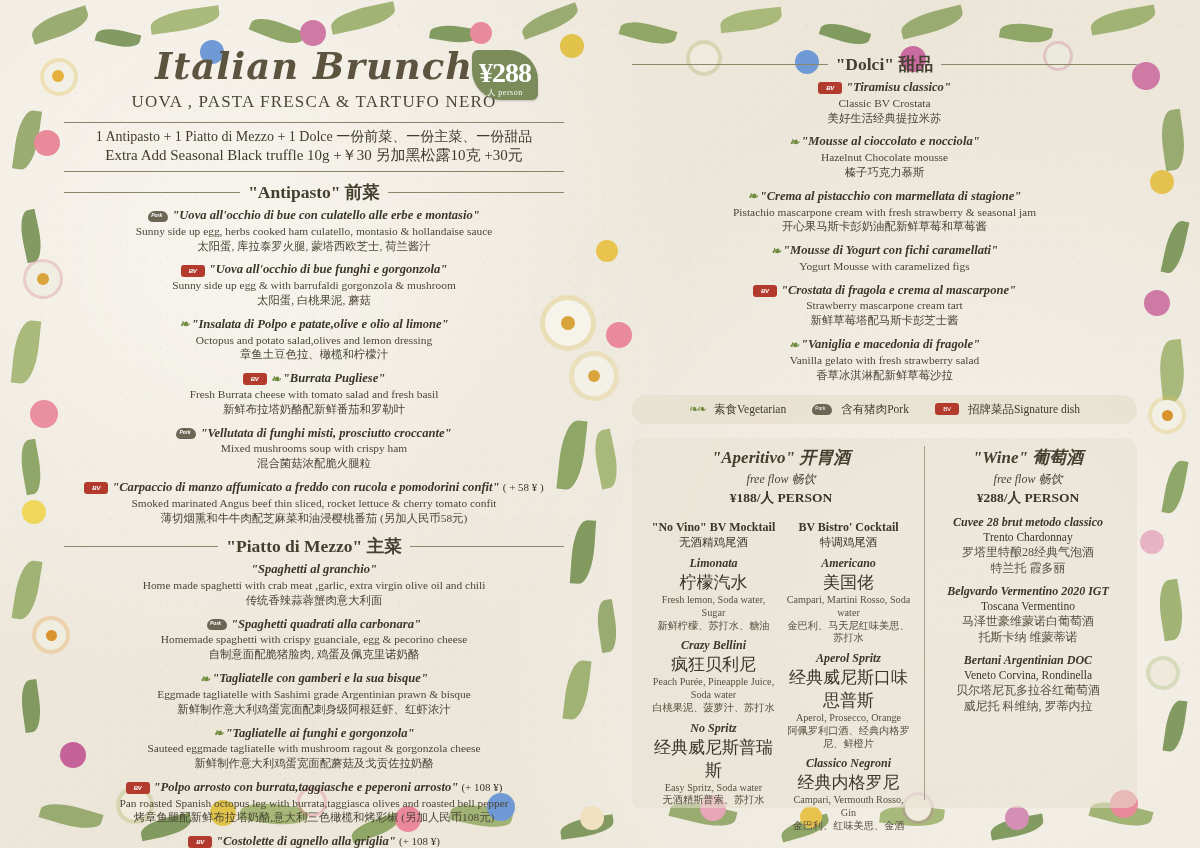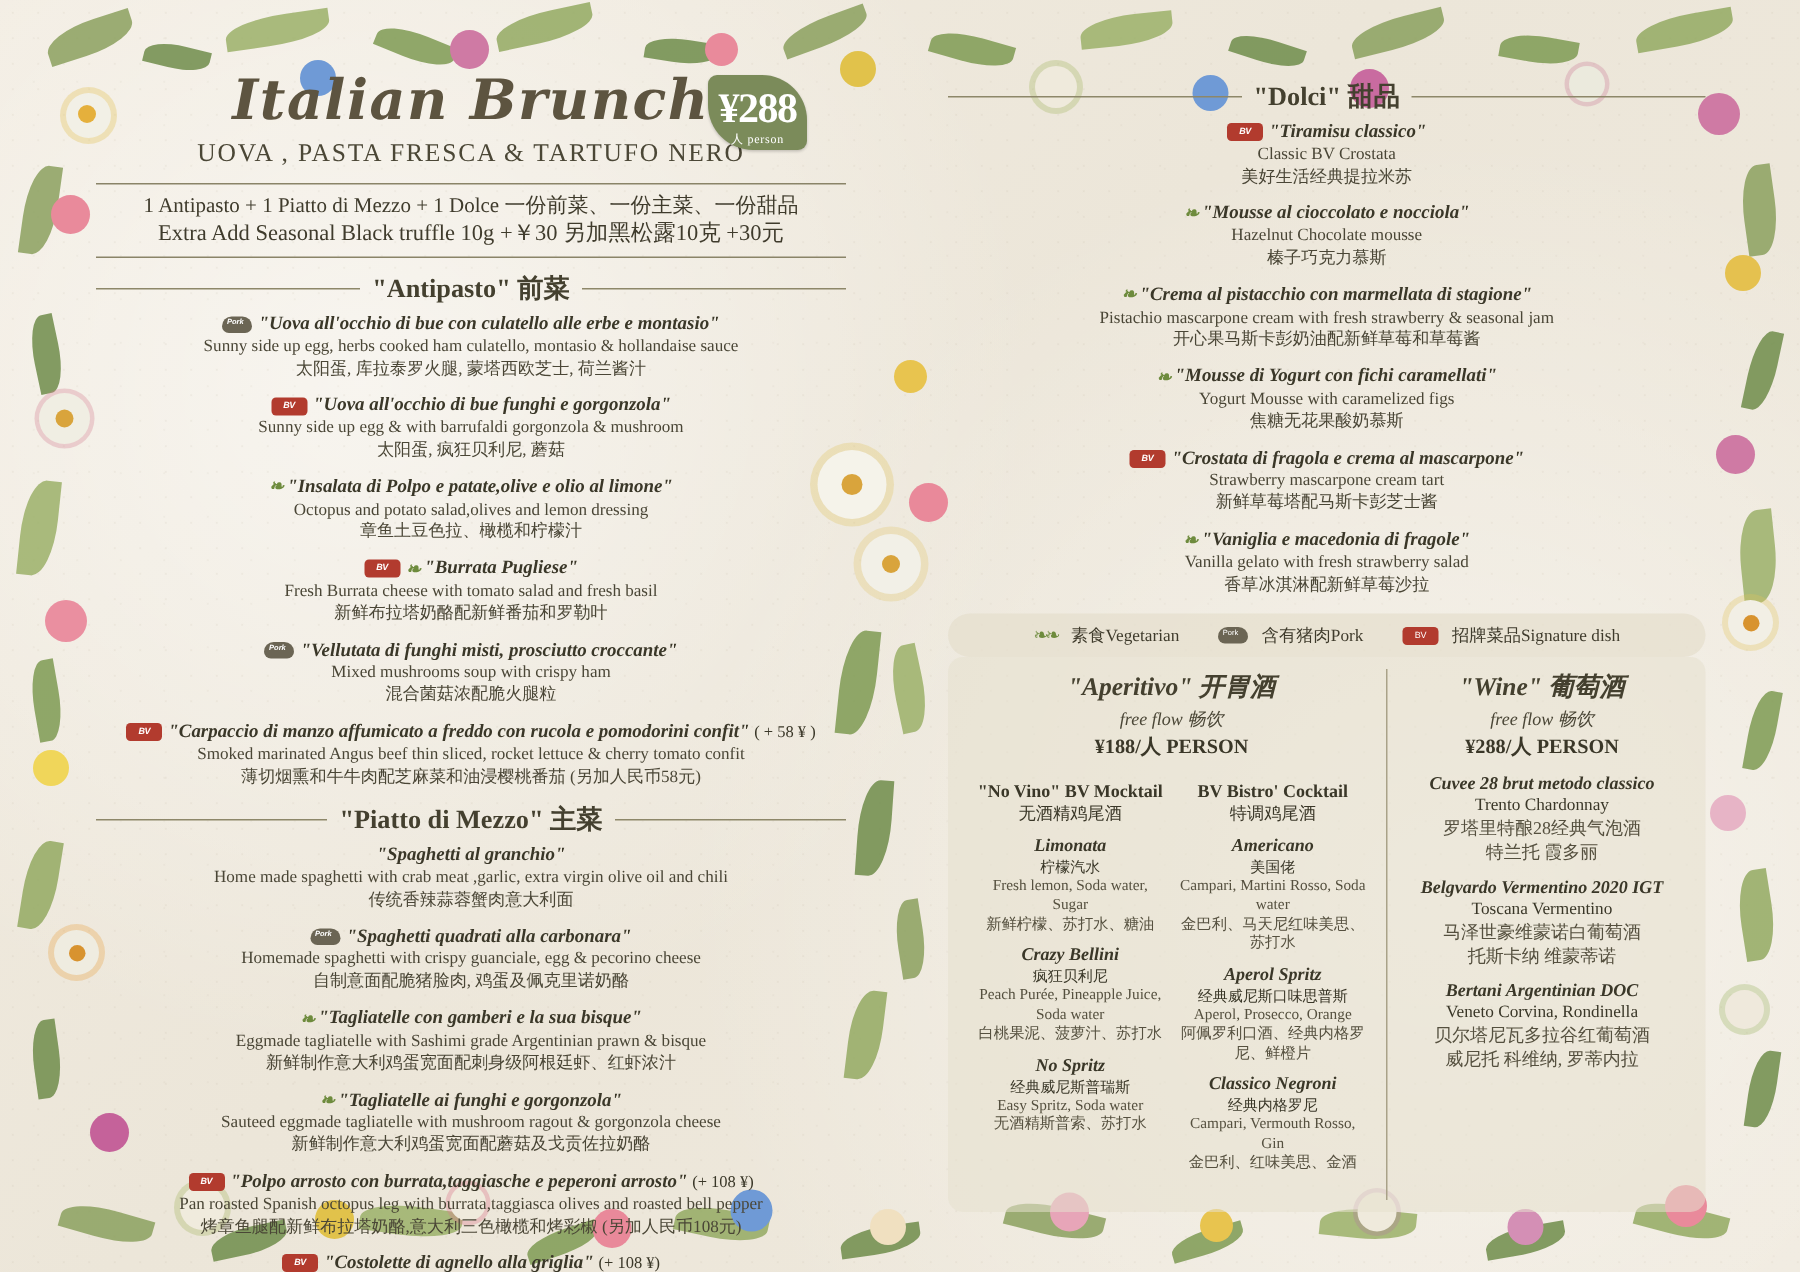--- a/index.html
+++ b/index.html
@@ -115,21 +115,21 @@
     display:flex;
   }
   .dcol{flex:1;padding:0 8px;text-align:center;}
   .dcol.sep{border-right:1px solid #a9a288;}
   .d-title{font-size:17px;font-weight:bold;color:#44402f;font-style:italic;}
   .d-free{font-size:12px;color:#4a4636;font-style:italic;margin-top:2px;}
   .d-price{font-size:13.5px;font-weight:bold;color:#3a3728;margin:1px 0 7px;}
   .d-group{font-size:12px;font-weight:bold;color:#3a3728;margin-top:6px;}
   .d-groupcn{font-size:11.5px;color:#3a3728;}
   .d-name{font-size:12px;font-weight:bold;font-style:italic;color:#3a3728;margin-top:6px;}
-  .d-cn{font-size:10px;color:#3a3728;}
+  .d-cn{font-size:17px;color:#3a3728;}
   .d-desc{font-size:10.2px;color:#55503f;line-height:1.25;}
   .d-two{display:flex;}
   .d-sub{flex:1;padding:0 4px;}
   .wine-name{font-size:12px;font-style:italic;font-weight:bold;color:#3a3728;margin-top:8px;line-height:1.25;}
   .wine-sub{font-size:11.5px;color:#3a3728;line-height:1.3;}
   .wine-cn{font-size:12px;color:#55503f;line-height:1.3;}
 </style>
 </head>
 <body>
 
@@ -251,21 +251,21 @@
 
     <div class="item">
       <div class="name"><span class="tag tag-pork"></span><span>"Uova all'occhio di bue con culatello alle erbe e montasio"</span></div>
       <div class="en">Sunny side up egg, herbs cooked ham culatello, montasio &amp; hollandaise sauce</div>
       <div class="cn">太阳蛋, 库拉泰罗火腿, 蒙塔西欧芝士, 荷兰酱汁</div>
     </div>
 
     <div class="item">
       <div class="name"><span class="tag tag-sig">BV</span><span>"Uova all'occhio di bue funghi e gorgonzola"</span></div>
       <div class="en">Sunny side up egg &amp; with barrufaldi gorgonzola &amp; mushroom</div>
-      <div class="cn">太阳蛋, 疯狂贝利尼, 蘑菇</div>
+      <div class="cn">太阳蛋, 白桃果泥, 蘑菇</div>
     </div>
 
     <div class="item">
       <div class="name"><span class="tag tag-veg">❧</span><span>"Insalata di Polpo e patate,olive e olio al limone"</span></div>
       <div class="en">Octopus and potato salad,olives and lemon dressing</div>
       <div class="cn">章鱼土豆色拉、橄榄和柠檬汁</div>
     </div>
 
     <div class="item">
       <div class="name"><span class="tag tag-sig">BV</span><span class="tag tag-veg">❧</span><span>"Burrata Pugliese"</span></div>
@@ -354,21 +354,20 @@
 
     <div class="item">
       <div class="name"><span class="tag tag-veg">❧</span><span>"Crema al pistacchio con marmellata di stagione"</span></div>
       <div class="en">Pistachio mascarpone cream with fresh strawberry &amp; seasonal jam</div>
       <div class="cn">开心果马斯卡彭奶油配新鲜草莓和草莓酱</div>
     </div>
 
     <div class="item">
       <div class="name"><span class="tag tag-veg">❧</span><span>"Mousse di Yogurt con fichi caramellati"</span></div>
       <div class="en">Yogurt Mousse with caramelized figs</div>
-      <div class="cn">焦糖无花果酸奶慕斯</div>
     </div>
 
     <div class="item">
       <div class="name"><span class="tag tag-sig">BV</span><span>"Crostata di fragola e crema al mascarpone"</span></div>
       <div class="en">Strawberry mascarpone cream tart</div>
       <div class="cn">新鲜草莓塔配马斯卡彭芝士酱</div>
     </div>
 
     <div class="item">
       <div class="name"><span class="tag tag-veg">❧</span><span>"Vaniglia e macedonia di fragole"</span></div>

